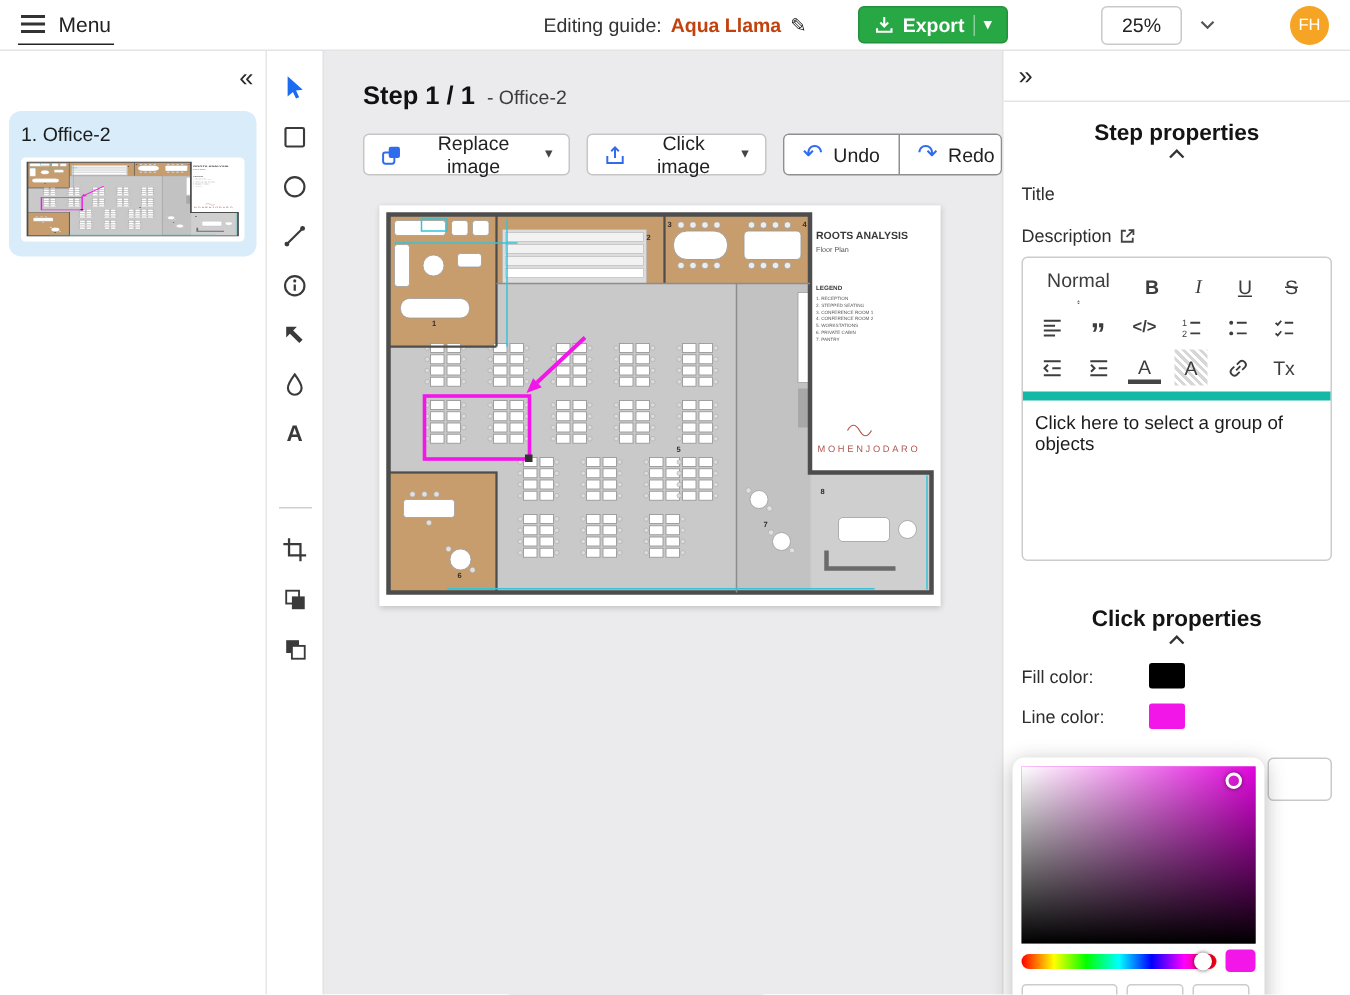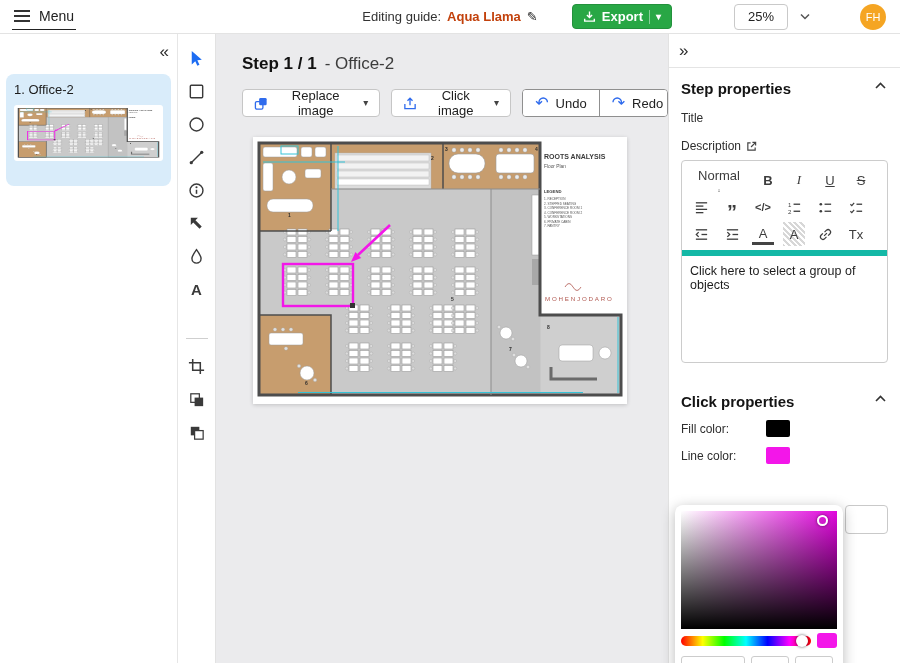--- a/index.html
+++ b/index.html
@@ -28,57 +28,57 @@
               background:#fff; display:flex; align-items:center; justify-content:center; font-size:13px; cursor:pointer; }
   .zoom-caret { margin-left:12px; display:flex; cursor:pointer; }
   .avatar { margin-left:50px; margin-right:14px; width:26px; height:26px; border-radius:50%;
             background:#f5a523; color:#fff; font-size:11px; font-weight:normal;
             display:flex; align-items:center; justify-content:center; cursor:pointer; }
 
   
   .thumbs { position:absolute; left:0; top:34px; bottom:0; width:178px; background:#fff;
             border-right:1px solid #e6e6e6; }
   .collapse-l { position:absolute; right:10px; top:8px; font-size:17px; color:#2b2b2b; cursor:pointer; letter-spacing:-2px; }
-  .thumb-item { margin:40px 6px 0; background:#d9ecfa; border-radius:8px; padding:8px 8px 25px; cursor:pointer; }
+  .thumb-item { margin:40px 6px 0; background:#d9ecfa; border-radius:8px; padding:8px 8px 10px; cursor:pointer; }
   .thumb-item .lbl { font-size:13px; color:#1c1c1c; margin-bottom:8px; }
   .thumb-img { background:#fff; border-radius:3px; padding:2px; display:flex; justify-content:center; }
 
   
   .tools { position:absolute; left:178px; top:34px; bottom:0; width:38px; background:#fff;
            border-right:1px solid #e2e2e2; display:flex; flex-direction:column; align-items:center; padding-top:14px; }
   .tool { width:24px; height:20px; margin-bottom:13px; border:none; background:none; display:flex;
           align-items:center; justify-content:center; cursor:pointer; color:#3a3a3a; }
   .tool svg { display:block; }
   .tool.text-tool { font-size:15px; font-weight:600; color:#3a3a3a; }
   .tool-sep { width:22px; height:1px; background:#cfcfcf; margin:26px 0 17px; }
 
   
   .canvas { position:absolute; left:216px; top:34px; right:232px; bottom:0; background:#ebebed; overflow:hidden; }
   .step-head { margin:20px 0 0 26px; display:flex; align-items:baseline; gap:8px; }
   .step-head .t1 { font-size:17px; font-weight:bold; color:#111; }
-  .step-head .t2 { font-size:17px; color:#3c3c3c; }
+  .step-head .t2 { font-size:13px; color:#3c3c3c; }
   .c-toolbar { display:flex; align-items:center; margin:15px 0 0 26px; gap:11px; }
   .cbtn { display:flex; align-items:center; gap:7px; height:28px; padding:0 11px; background:#fff;
           border:1px solid #c6c6c6; border-radius:4px; font-size:13px; color:#222; cursor:pointer; }
   .cbtn .caret { color:#444; }
   .seg { display:flex; border:1px solid #8f8f8f; border-radius:4px; overflow:hidden; background:#fff; }
   .seg button { display:flex; align-items:center; gap:7px; height:26px; padding:0 12px; border:none;
                 background:#fff; font-size:13px; color:#222; cursor:pointer; }
   .seg button + button { border-left:1px solid #8f8f8f; }
   .undo-glyph { color:#2f6bed; font-size:16px; line-height:1; }
   .img-wrap { margin:20px 0 0 37px; width:374px; height:267px; background:#fff;
               box-shadow:0 1px 4px rgba(0,0,0,.18); }
 
   
   .props { position:absolute; right:0; top:34px; bottom:0; width:232px; background:#fff;
            border-left:1px solid #e2e2e2; }
   .props-top { height:34px; border-bottom:1px solid #e4e4e4; display:flex; align-items:center; padding:0 10px; }
   .collapse-r { font-size:17px; color:#2b2b2b; cursor:pointer; letter-spacing:-2px; }
   .sect { padding:12px 12px 0; }
-  .sect-head { display:flex; align-items:flex-start; justify-content:space-between; }
+  .sect-head { display:flex; align-items:center; justify-content:space-between;flex-direction:column; }
   .sect-head .h { font-size:15px; font-weight:bold; color:#141414; }
   .chev-btn { border:none; background:none; cursor:pointer; padding:2px; display:flex; }
   .field-lbl { font-size:12px; color:#2e2e2e; margin-top:14px; display:flex; align-items:center; gap:5px; }
   .txt-input { margin-top:6px; width:100%; height:27px; border:1px solid #c9c9c9; border-radius:4px;
                padding:0 8px; font-size:13px; color:#111; background:#fff;
                font-family:"Liberation Sans","DejaVu Sans",sans-serif; }
   .editor { margin-top:7px; border:1px solid #cccccc; border-radius:4px; padding:7px 8px 0; }
   .erow { display:flex; align-items:center; gap:9px; margin-bottom:3px; }
   .ebtn { min-width:22px; height:24px; display:flex; align-items:center; justify-content:center;
           background:none; border:none; color:#3d3d3d; font-size:13px; cursor:pointer; padding:0;flex-direction:column; }

